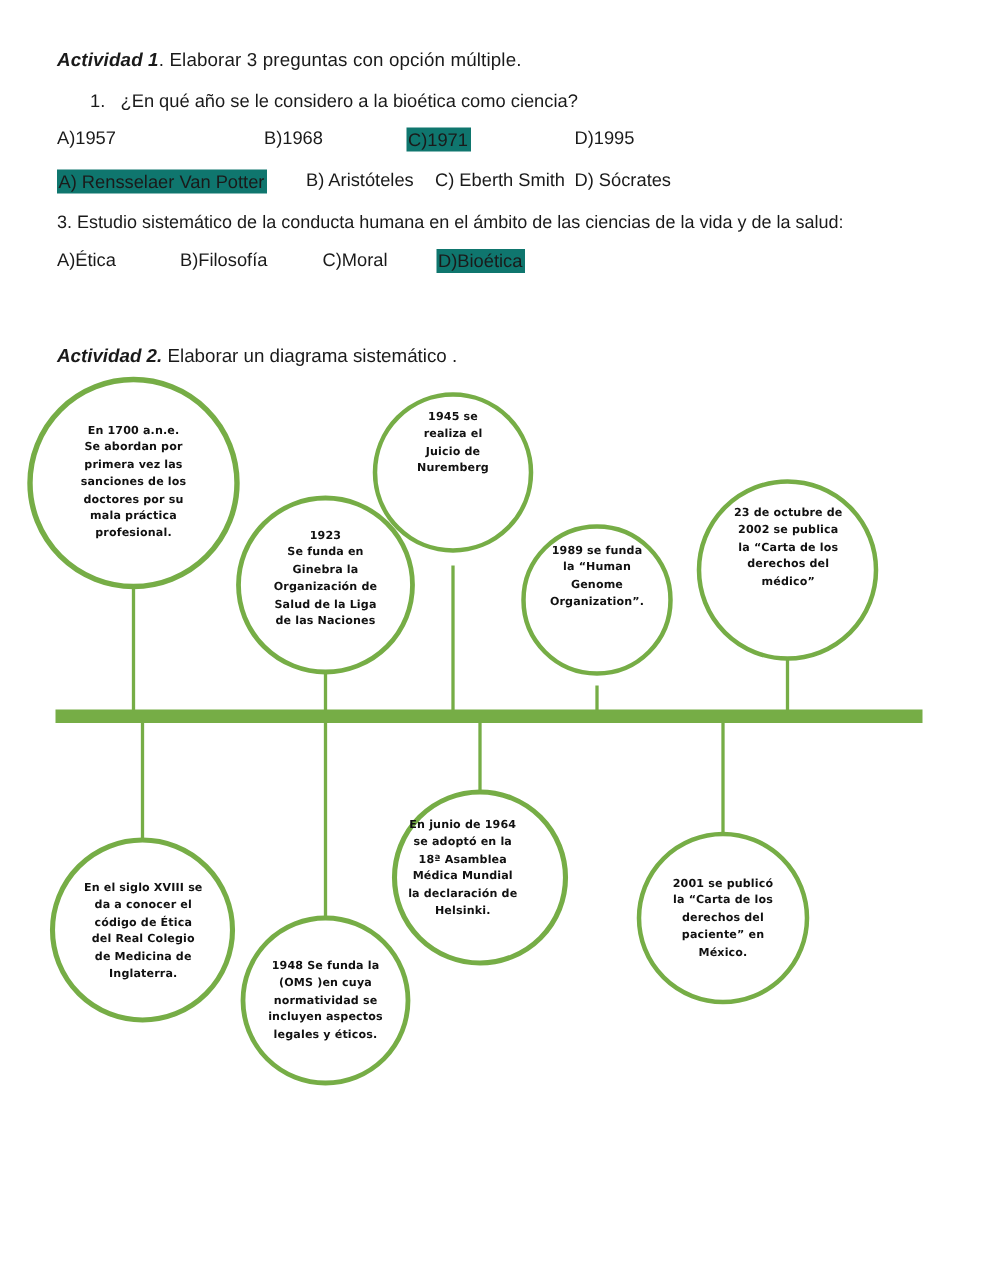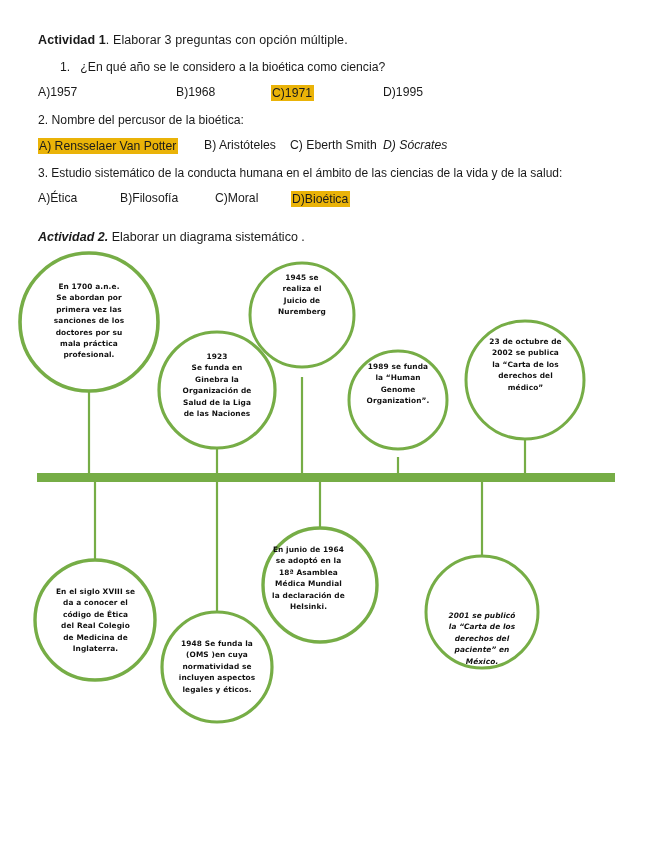--- a/index.html
+++ b/index.html
@@ -24,20 +24,21 @@
     width: 585px;
   }
   .act-title {
     font-size: 12.5px;
     letter-spacing: .1px;
     margin-bottom: 13px;
     white-space: nowrap;
   }
   .act-title .lead {
     font-weight: bold;
+    font-style: italic;
   }
   .q-line {
     font-size: 12.2px;
     white-space: nowrap;
     margin-bottom: 11px;
   }
   .q-numbered {
     padding-left: 22px;
   }
   .opts {
@@ -45,21 +46,21 @@
     height: 16px;
     margin-bottom: 12px;
     font-size: 12.2px;
   }
   .opt {
     position: absolute;
     top: 0;
     white-space: nowrap;
   }
   .hl {
-    background: #eab308;
+    background: #0f766e;
     padding: 1px 2px 1px 1px;
   }
   .q3text {
     font-size: 12px;
     white-space: nowrap;
     margin-bottom: 11px;
   }
 
   
   #activity2-title {
@@ -110,29 +111,25 @@
     <span>1.</span>
     &nbsp;&nbsp;<span>¿En qué año se le considero a la bioética como ciencia?</span>
   </div>
   <div class="opts">
     <span class="opt" style="left:0px;">A)1957</span>
     <span class="opt" style="left:138px;">B)1968</span>
     <span class="opt hl" style="left:233px;">C)1971</span>
     <span class="opt" style="left:345px;">D)1995</span>
   </div>
 
-  <div class="q-line">
-    <span>2.</span>
-    <span>Nombre del percusor de la bioética:</span>
-  </div>
   <div class="opts">
     <span class="opt hl" style="left:0px;">A) Rensselaer Van Potter</span>
     <span class="opt" style="left:166px;">B) Aristóteles</span>
     <span class="opt" style="left:252px;">C) Eberth Smith</span>
-    <span class="opt" style="left:345px;font-style:italic;">D) Sócrates</span>
+    <span class="opt" style="left:345px;">D) Sócrates</span>
   </div>
 
   <div class="q3text">
     <span>3.</span>
     <span>Estudio sistemático de la conducta humana en el ámbito de las ciencias de la vida y de la salud:</span>
   </div>
   <div class="opts">
     <span class="opt" style="left:0px;">A)Ética</span>
     <span class="opt" style="left:82px;">B)Filosofía</span>
     <span class="opt" style="left:177px;">C)Moral</span>
@@ -232,19 +229,19 @@
 
 <div class="node-text" style="left:266px; top:544px; width:85px;">
     <div>En junio de 1964</div>
     <div>se adoptó en la</div>
     <div>18ª Asamblea</div>
     <div>Médica Mundial</div>
     <div>la declaración de</div>
     <div>Helsinki.</div>
   </div>
 
-<div class="node-text" style="left:430px; top:610px; width:104px;font-style:italic;">
+<div class="node-text" style="left:430px; top:583px; width:104px;">
     <div>2001 se publicó</div>
     <div>la “Carta de los</div>
     <div>derechos del</div>
     <div>paciente” en</div>
     <div>México.</div>
   </div>
 
 </body></html>

